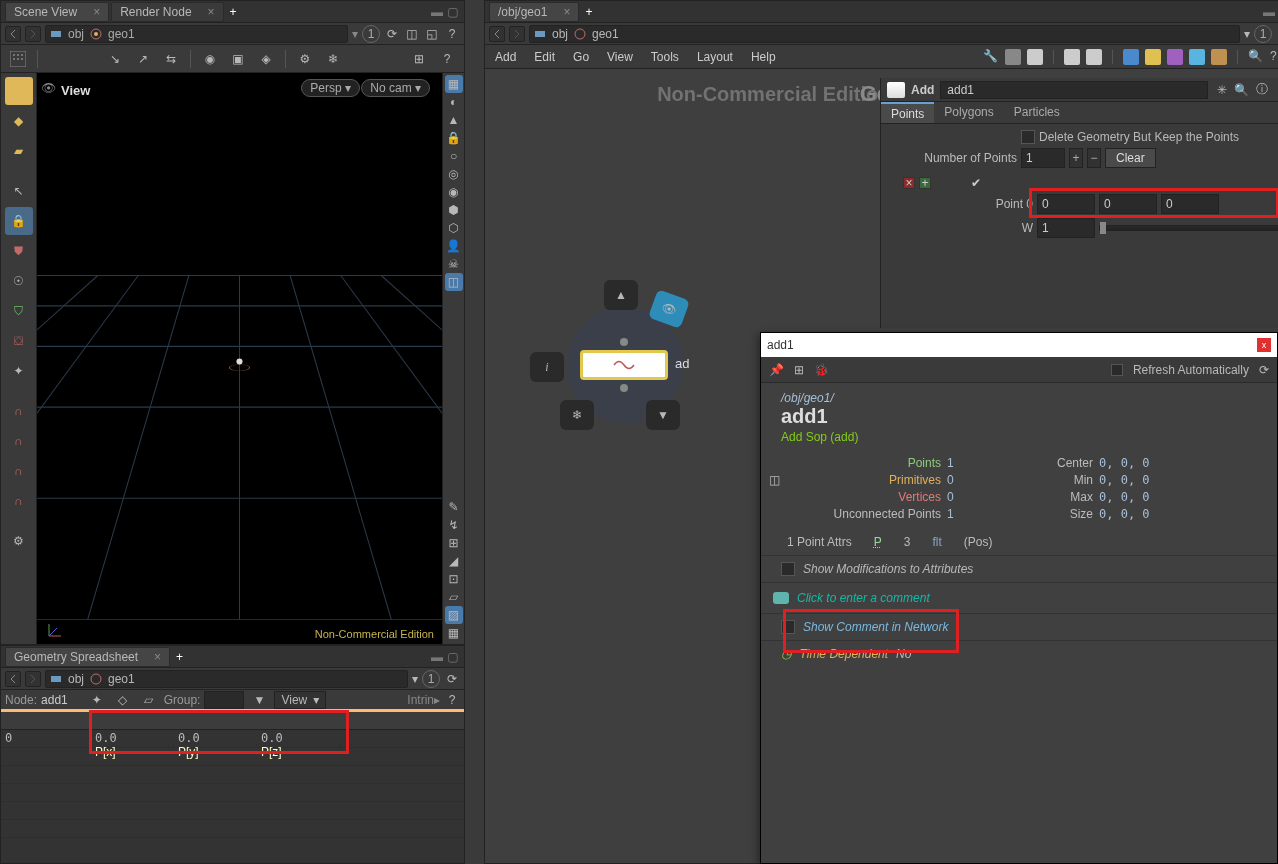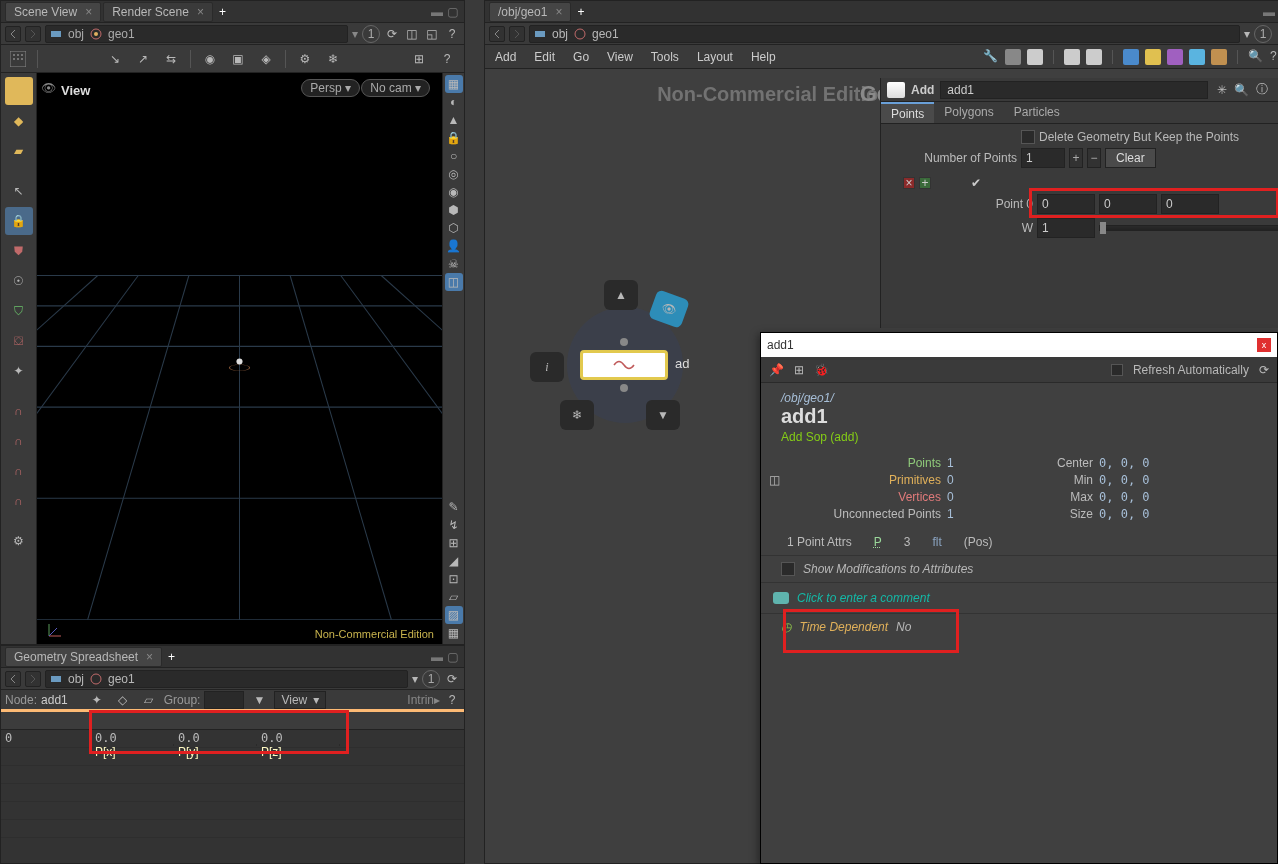--- a/index.html
+++ b/index.html
@@ -7,21 +7,21 @@
 .ico { display: inline-flex; align-items: center; justify-content: center; width: 16px; height: 16px; }
 
 .pane { position: absolute; background: #3a3a3a; border: 1px solid #222; display: flex; flex-direction: column; }
 
 
 .pane-left { left: 0; top: 0; width: 465px; height: 864px; }
 
 .pane-right { left: 484px; top: 0; width: 813px; height: 864px; }
 
 .tabs { display: flex; align-items: center; background: #323232; height: 22px; border-bottom: 1px solid #222; padding: 0 4px; gap: 2px; }
-.tab { padding: 2px 8px; background: #3a3a3a; border: 1px solid #2a2a2a; border-radius: 2px; display: flex; gap: 8px; align-items: center; }
+.tab { padding: 2px 8px; background: #3a3a3a; border: 1px solid #2a2a2a; border-radius: 2px; display: flex; gap: 16px; align-items: center; }
 .tab.active { background: #454545; }
 .tab-close { color: #888; }
 .tab-add { color: #fff; padding: 0 4px; cursor: pointer; }
 .tab-spacer { flex: 1; }
 .tab-corner { display: flex; gap: 2px; }
 .tab-corner .ico { width: 14px; height: 14px; color: #777; }
 
 .pathbar { display: flex; align-items: center; background: #3a3a3a; height: 22px; padding: 2px 4px; gap: 4px; border-bottom: 1px solid #222; }
 .pathbar .nav-btn { width: 16px; height: 16px; background: #323232; border: 1px solid #222; border-radius: 2px; display: flex; align-items: center; justify-content: center; }
 .pathbar .crumbs { flex: 1; display: flex; align-items: center; background: #2a2a2a; border: 1px solid #222; border-radius: 2px; height: 18px; padding: 0 4px; gap: 6px; }
@@ -153,21 +153,21 @@
 </head>
 <body>
 
 <div class="pane pane-left">
   <div class="tabs">
     <div class="tab active">
         <span>Scene View</span>
         <span class="tab-close">×</span>
       </div>
     <div class="tab">
-        <span>Render Scene</span>
+        <span>Render Node</span>
         <span class="tab-close">×</span>
       </div>
     <div class="tab-add">+</div>
     <div class="tab-spacer"></div>
     <div class="tab-corner">
       <span class="ico">▬</span>
       <span class="ico">▢</span>
     </div>
   </div>
   <div class="pathbar">
@@ -590,19 +590,23 @@
     </div>
     <div class="attrs-red" style="left:22px; top:226px; width:176px; height:44px;"></div>
     <div class="info-line">
       <div class="pchk"></div>
       <span>Show Modifications to Attributes</span>
     </div>
     <div class="info-comment">
       <div class="comm-ic"></div>
       <span>Click to enter a comment</span>
     </div>
+    <div class="info-line">
+      <div class="pchk"></div>
+      <span style="color:#7ab8e0;">Show Comment in Network</span>
+    </div>
     <div class="info-line" style="border-top:1px solid #333;">
       <span class="td-clock">◷</span>
       <span class="info-td">Time Dependent</span>
       <span>No</span>
     </div>
   </div>
 </div>
 
 </body></html>

